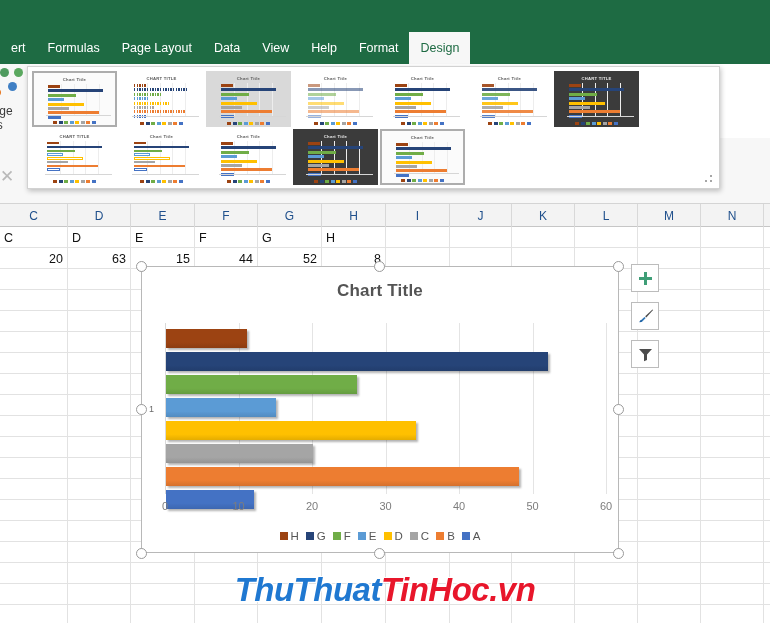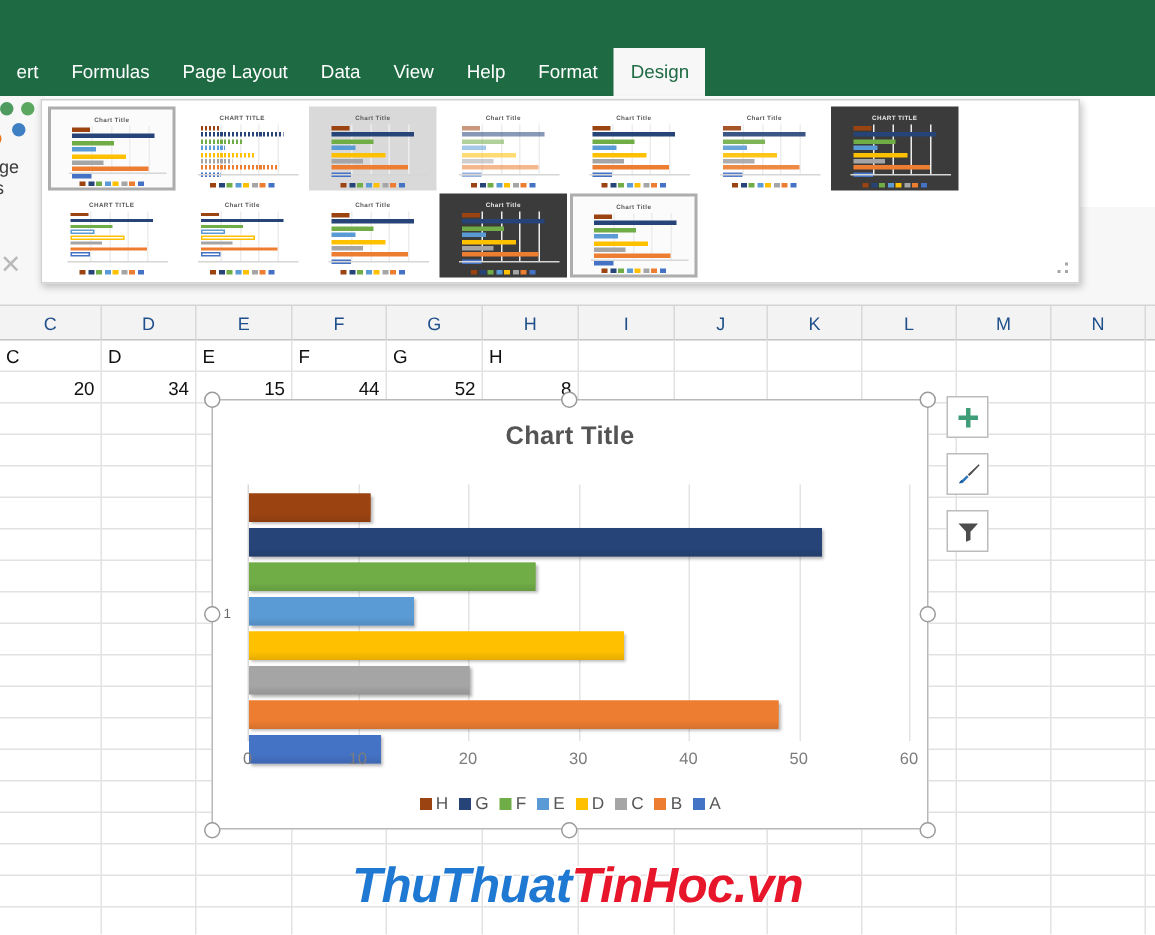--- a/index.html
+++ b/index.html
@@ -673,21 +673,21 @@
           <div class="gcell left" style="width: 63px;"></div>
           <div class="gcell left" style="width: 63px;"></div>
           <div class="gcell left" style="width: 63px;"></div>
           <div class="gcell left" style="width: 63px;"></div>
         </div>
         <div class="grow">
           <div class="gcell right" style="width: 68px;">
             <span>20</span>
           </div>
           <div class="gcell right" style="width: 63px;">
-            <span>34</span>
+            <span>63</span>
           </div>
           <div class="gcell right" style="width: 64px;">
             <span>15</span>
           </div>
           <div class="gcell right" style="width: 63px;">
             <span>44</span>
           </div>
           <div class="gcell right" style="width: 64px;">
             <span>52</span>
           </div>

